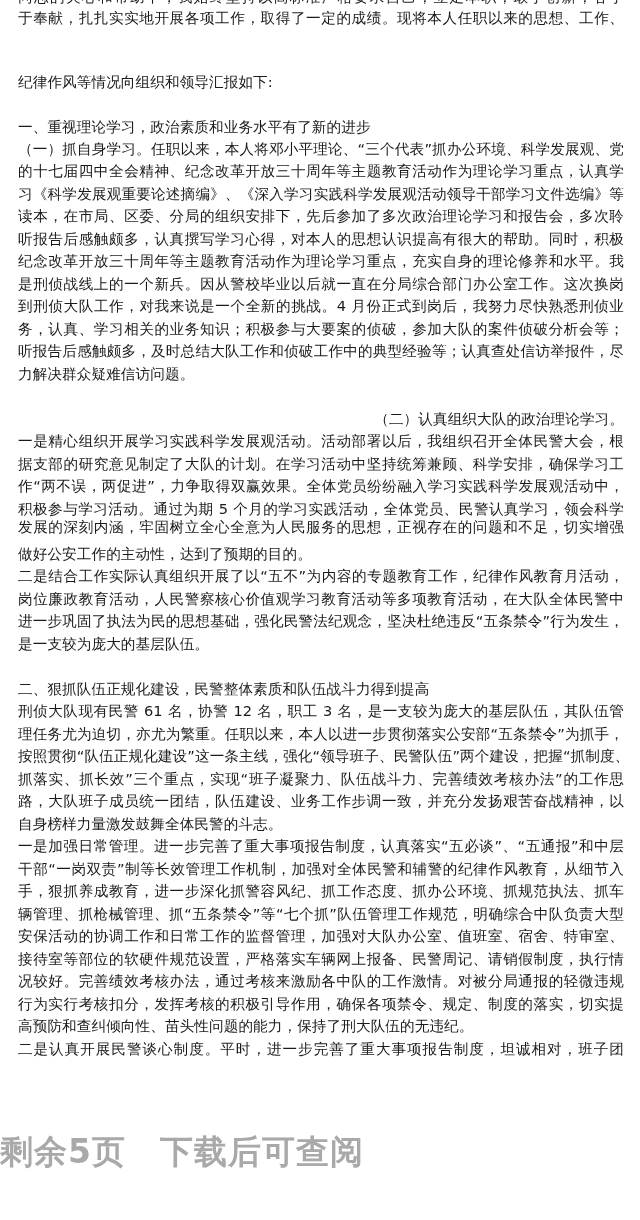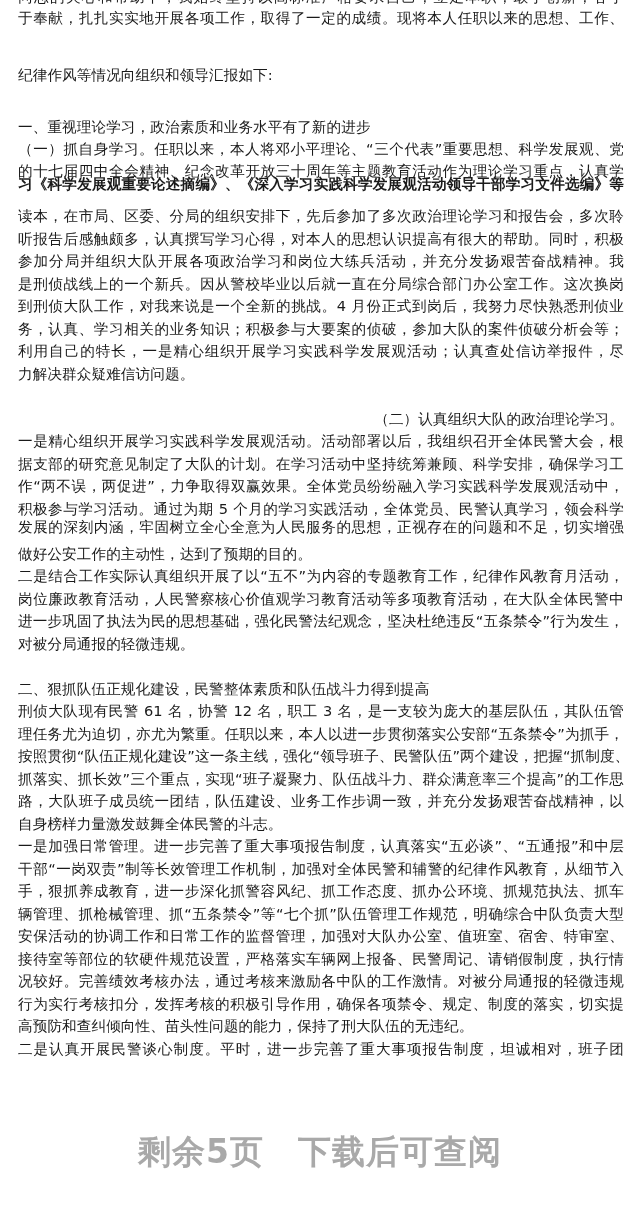--- a/index.html
+++ b/index.html
@@ -4,60 +4,60 @@
 <style>
   html, body { margin: 0; padding: 0; background: #ffffff; }
   body { width: 640px; height: 1220px; position: relative; overflow: hidden;
          font-family: "DejaVu Sans", "Liberation Sans", sans-serif; color: #1a1a1a; }
   .doc { position: absolute; left: 0; top: 0; width: 640px; height: 1220px; }
   .line { position: absolute; left: 18px; width: 606px; font-size: 14.6px; line-height: 22px;
           white-space: nowrap; overflow: hidden; letter-spacing: 0.1px; }
   .line.justify { text-align: justify; text-align-last: justify; }
   .cut-top { position: absolute; left: 18px; top: -14px; width: 606px; font-size: 14.6px;
              line-height: 22px; white-space: nowrap; overflow: hidden; text-align: justify; text-align-last: justify; }
-  .more-banner { position: absolute; left: 0; top: 1130px; width: 640px; text-align: center;
+  .more-banner { position: absolute; left: 0; top: 1130px; width: 640px; 
                  font-size: 33px; font-weight: bold; color: #a9a9a9; letter-spacing: 1px; }
   .more-banner .gap { display: inline-block; width: 34px; }
 </style>
 </head>
 <body>
 
 <div class="doc">
   <div class="cut-top">同志的关心和帮助下，我始终坚持以高标准严格要求自己，立足本职，敢于创新，甘于</div>
   <div id="lines">
       <div class="line justify" style="top: 7px;">于奉献，扎扎实实地开展各项工作，取得了一定的成绩。现将本人任职以来的思想、工作、</div>
-      <div class="line" style="top: 64px;">纪律作风等情况向组织和领导汇报如下:</div>
+      <div class="line" style="top: 71px;">纪律作风等情况向组织和领导汇报如下:</div>
       <div class="line" style="top: 116px;">一、重视理论学习，政治素质和业务水平有了新的进步</div>
-      <div class="line justify" style="top: 138px;">（一）抓自身学习。任职以来，本人将邓小平理论、“三个代表”重要思想、科学发展观、党</div>
+      <div class="line justify" style="top: 138px;">（一）抓自身学习。任职以来，本人将邓小平理论、“三个代表”抓办公环境、科学发展观、党</div>
       <div class="line justify" style="top: 160px;">的十七届四中全会精神、纪念改革开放三十周年等主题教育活动作为理论学习重点，认真学</div>
-      <div class="line justify" style="top: 173px; font-weight: bold;">习《科学发展观重要论述摘编》、《深入学习实践科学发展观活动领导干部学习文件选编》等</div>
+      <div class="line justify" style="top: 183px;">习《科学发展观重要论述摘编》、《深入学习实践科学发展观活动领导干部学习文件选编》等</div>
       <div class="line justify" style="top: 205px;">读本，在市局、区委、分局的组织安排下，先后参加了多次政治理论学习和报告会，多次聆</div>
       <div class="line justify" style="top: 228px;">听报告后感触颇多，认真撰写学习心得，对本人的思想认识提高有很大的帮助。同时，积极</div>
-      <div class="line justify" style="top: 250px;">参加分局并组织大队开展各项政治学习和岗位大练兵活动，并充分发扬艰苦奋战精神。我</div>
+      <div class="line justify" style="top: 250px;">纪念改革开放三十周年等主题教育活动作为理论学习重点，充实自身的理论修养和水平。我</div>
       <div class="line justify" style="top: 273px;">是刑侦战线上的一个新兵。因从警校毕业以后就一直在分局综合部门办公室工作。这次换岗</div>
       <div class="line justify" style="top: 295px;">到刑侦大队工作，对我来说是一个全新的挑战。4 月份正式到岗后，我努力尽快熟悉刑侦业</div>
       <div class="line justify" style="top: 318px;">务，认真、学习相关的业务知识；积极参与大要案的侦破，参加大队的案件侦破分析会等；</div>
-      <div class="line justify" style="top: 340px;">利用自己的特长，一是精心组织开展学习实践科学发展观活动；认真查处信访举报件，尽</div>
+      <div class="line justify" style="top: 340px;">听报告后感触颇多，及时总结大队工作和侦破工作中的典型经验等；认真查处信访举报件，尽</div>
       <div class="line" style="top: 363px;">力解决群众疑难信访问题。</div>
       <div class="line" style="top: 408px; text-align: right;">（二）认真组织大队的政治理论学习。</div>
       <div class="line justify" style="top: 430px;">一是精心组织开展学习实践科学发展观活动。活动部署以后，我组织召开全体民警大会，根</div>
       <div class="line justify" style="top: 453px;">据支部的研究意见制定了大队的计划。在学习活动中坚持统筹兼顾、科学安排，确保学习工</div>
       <div class="line justify" style="top: 475px;">作“两不误，两促进”，力争取得双赢效果。全体党员纷纷融入学习实践科学发展观活动中，</div>
       <div class="line justify" style="top: 498px;">积极参与学习活动。通过为期 5 个月的学习实践活动，全体党员、民警认真学习，领会科学</div>
       <div class="line justify" style="top: 516px;">发展的深刻内涵，牢固树立全心全意为人民服务的思想，正视存在的问题和不足，切实增强</div>
       <div class="line" style="top: 543px;">做好公安工作的主动性，达到了预期的目的。</div>
       <div class="line justify" style="top: 565px;">二是结合工作实际认真组织开展了以“五不”为内容的专题教育工作，纪律作风教育月活动，</div>
       <div class="line justify" style="top: 588px;">岗位廉政教育活动，人民警察核心价值观学习教育活动等多项教育活动，在大队全体民警中</div>
       <div class="line justify" style="top: 610px;">进一步巩固了执法为民的思想基础，强化民警法纪观念，坚决杜绝违反“五条禁令”行为发生，</div>
-      <div class="line" style="top: 633px;">对被分局通报的轻微违规。</div>
+      <div class="line" style="top: 633px;">是一支较为庞大的基层队伍。</div>
       <div class="line" style="top: 678px;">二、狠抓队伍正规化建设，民警整体素质和队伍战斗力得到提高</div>
       <div class="line justify" style="top: 700px;">刑侦大队现有民警 61 名，协警 12 名，职工 3 名，是一支较为庞大的基层队伍，其队伍管</div>
       <div class="line justify" style="top: 723px;">理任务尤为迫切，亦尤为繁重。任职以来，本人以进一步贯彻落实公安部“五条禁令”为抓手，</div>
       <div class="line justify" style="top: 745px;">按照贯彻“队伍正规化建设”这一条主线，强化“领导班子、民警队伍”两个建设，把握“抓制度、</div>
-      <div class="line justify" style="top: 768px;">抓落实、抓长效”三个重点，实现“班子凝聚力、队伍战斗力、群众满意率三个提高”的工作思</div>
+      <div class="line justify" style="top: 768px;">抓落实、抓长效”三个重点，实现“班子凝聚力、队伍战斗力、完善绩效考核办法”的工作思</div>
       <div class="line justify" style="top: 790px;">路，大队班子成员统一团结，队伍建设、业务工作步调一致，并充分发扬艰苦奋战精神，以</div>
       <div class="line" style="top: 813px;">自身榜样力量激发鼓舞全体民警的斗志。</div>
       <div class="line justify" style="top: 835px;">一是加强日常管理。进一步完善了重大事项报告制度，认真落实“五必谈”、“五通报”和中层</div>
       <div class="line justify" style="top: 858px;">干部“一岗双责”制等长效管理工作机制，加强对全体民警和辅警的纪律作风教育，从细节入</div>
       <div class="line justify" style="top: 880px;">手，狠抓养成教育，进一步深化抓警容风纪、抓工作态度、抓办公环境、抓规范执法、抓车</div>
       <div class="line justify" style="top: 903px;">辆管理、抓枪械管理、抓“五条禁令”等“七个抓”队伍管理工作规范，明确综合中队负责大型</div>
       <div class="line justify" style="top: 925px;">安保活动的协调工作和日常工作的监督管理，加强对大队办公室、值班室、宿舍、特审室、</div>
       <div class="line justify" style="top: 948px;">接待室等部位的软硬件规范设置，严格落实车辆网上报备、民警周记、请销假制度，执行情</div>
       <div class="line justify" style="top: 970px;">况较好。完善绩效考核办法，通过考核来激励各中队的工作激情。对被分局通报的轻微违规</div>
       <div class="line justify" style="top: 993px;">行为实行考核扣分，发挥考核的积极引导作用，确保各项禁令、规定、制度的落实，切实提</div>

